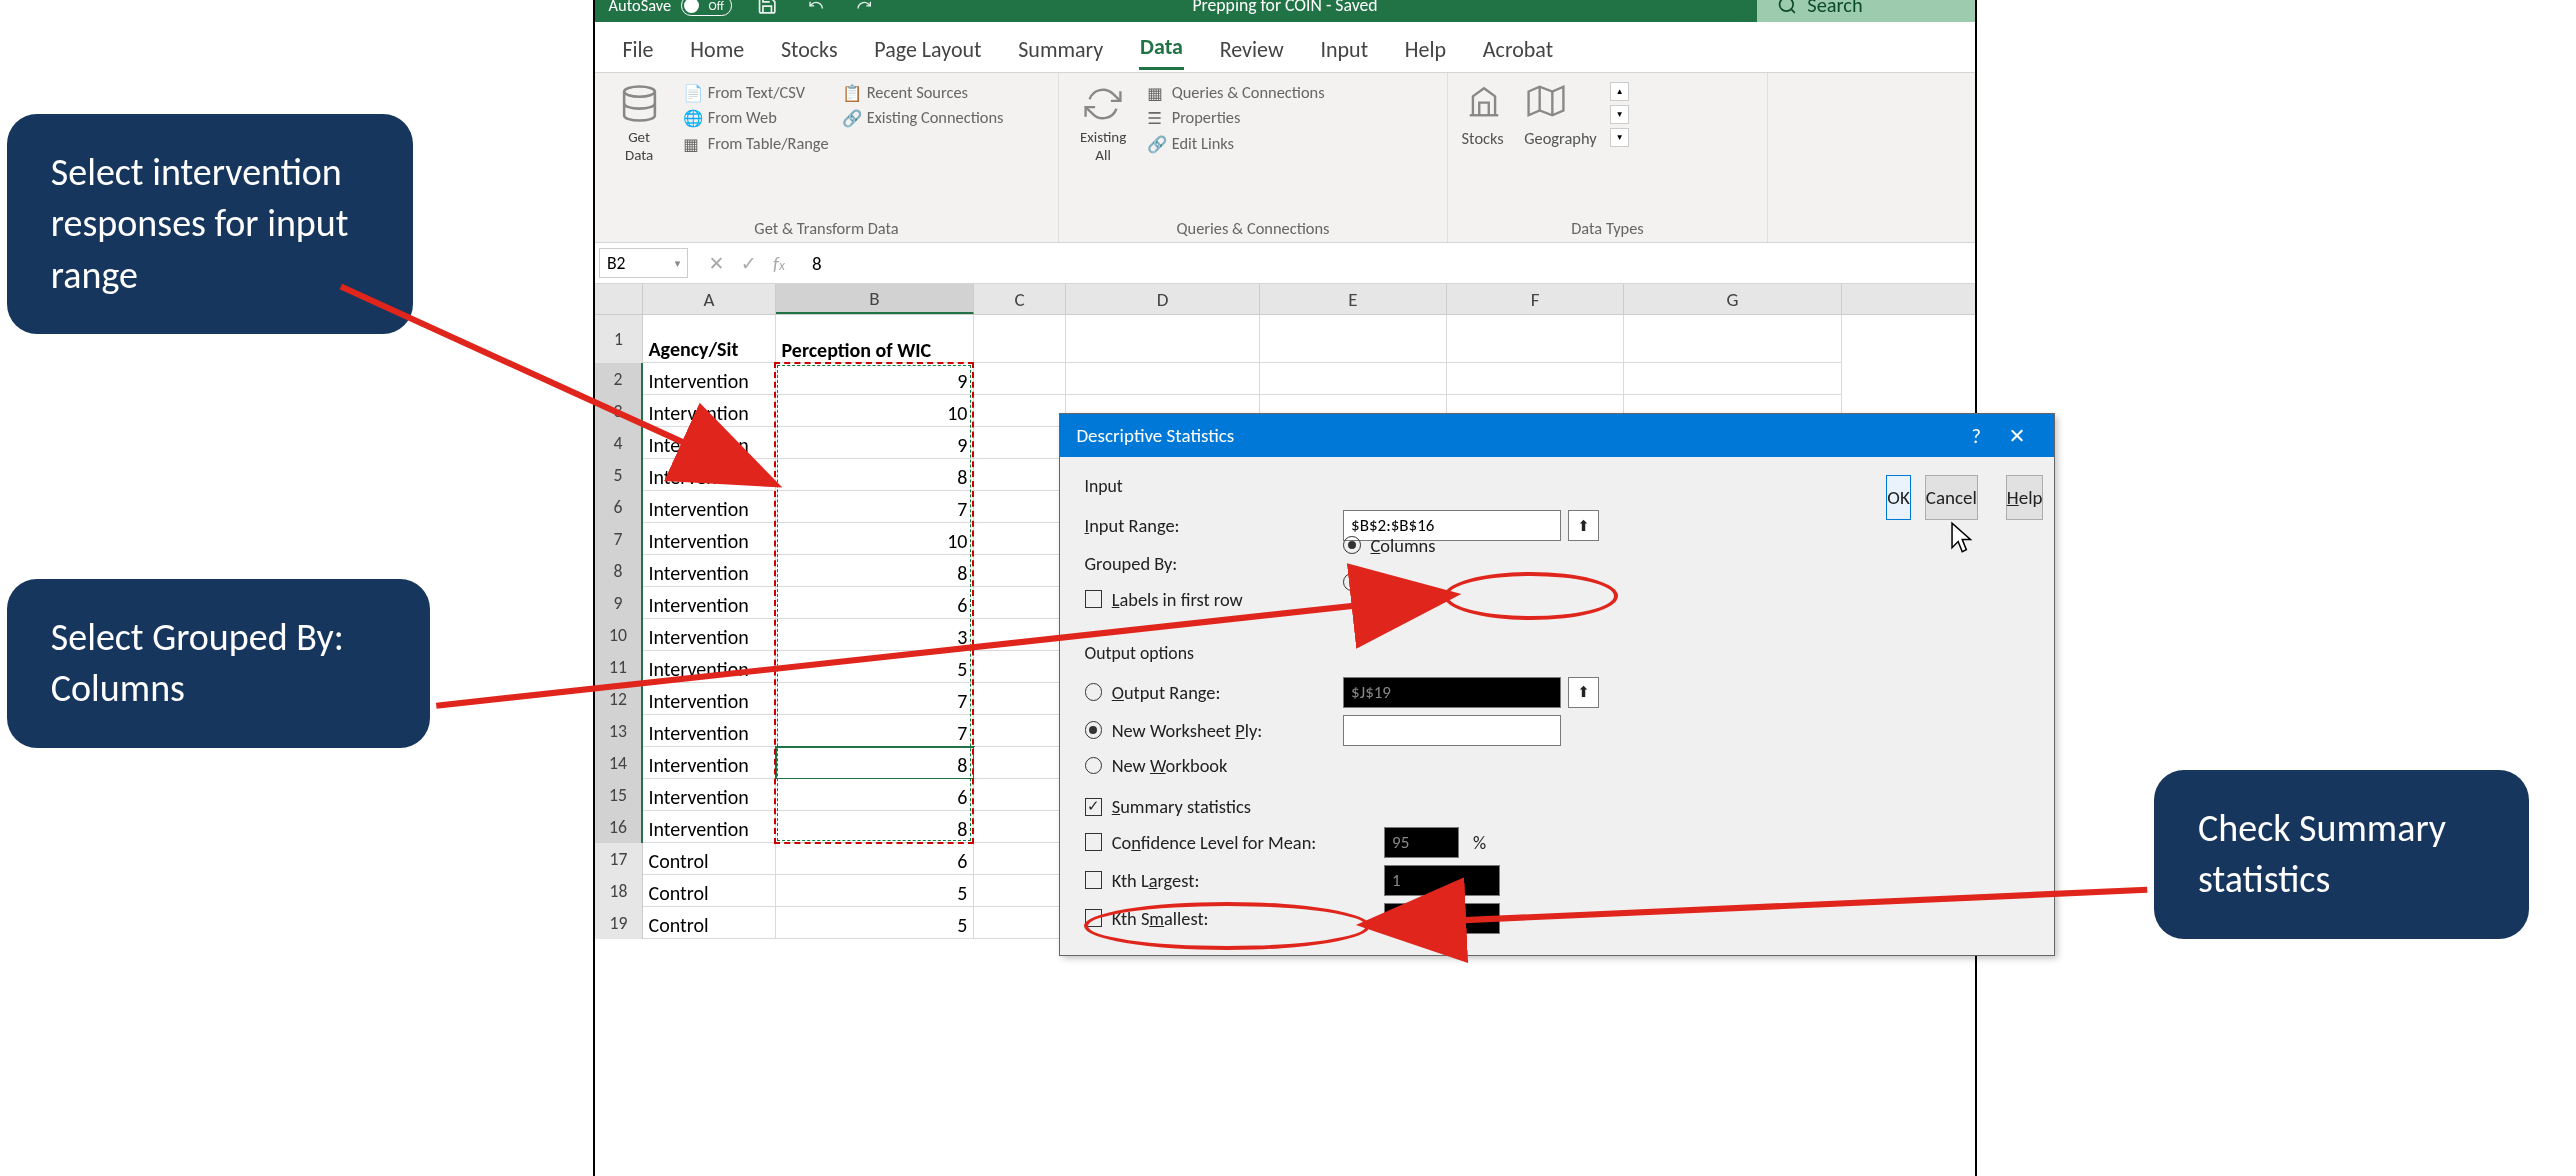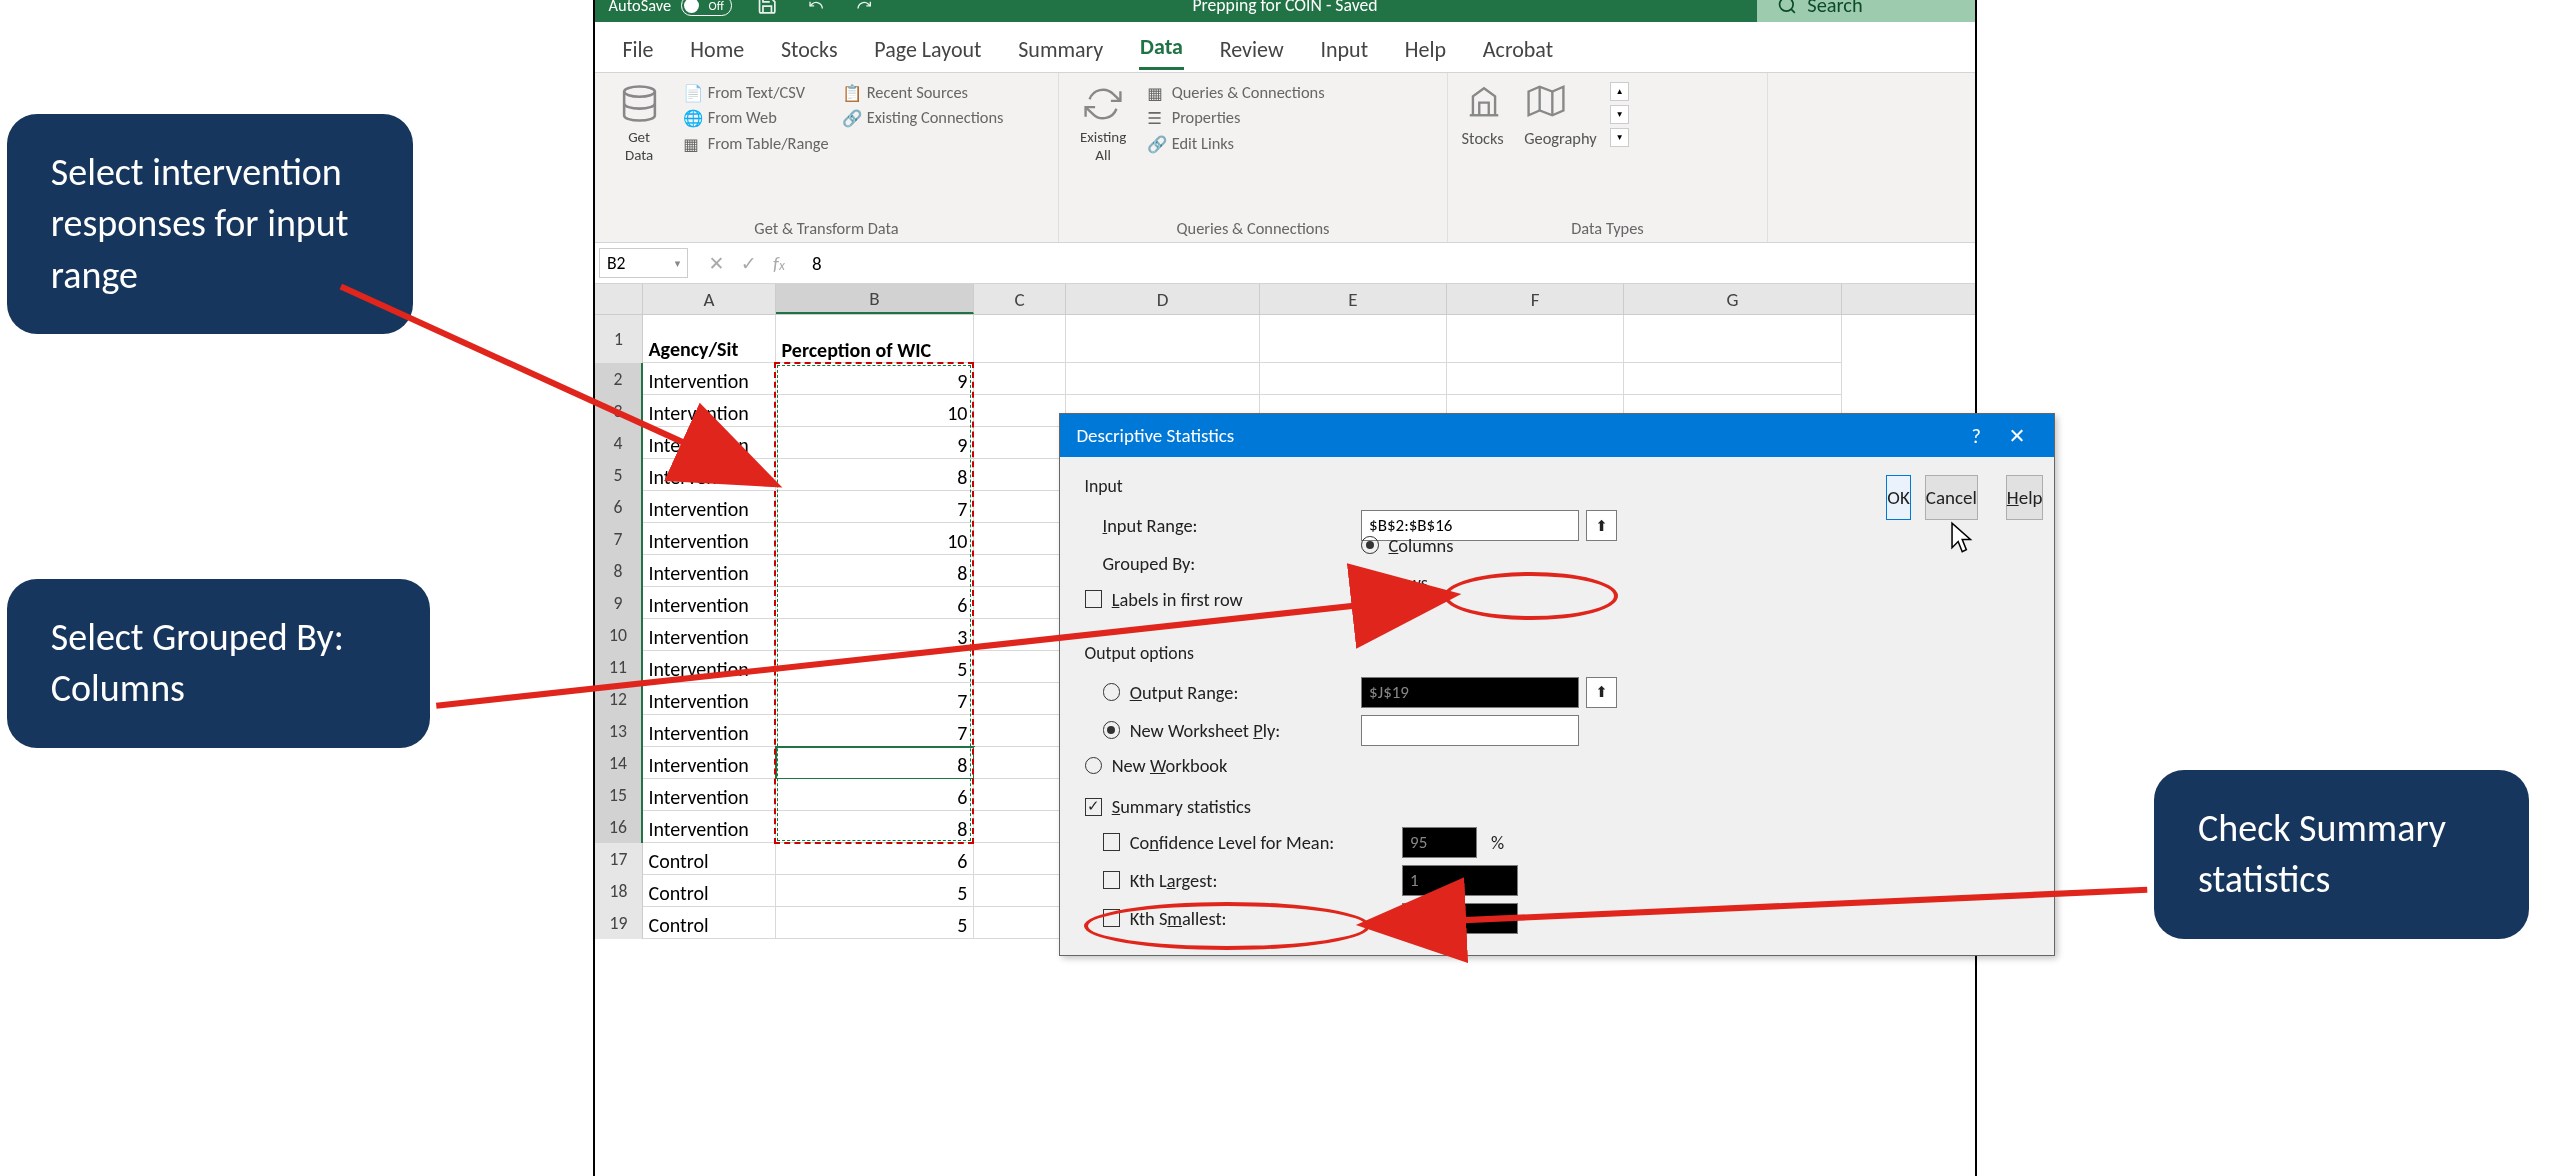--- a/index.html
+++ b/index.html
@@ -71,21 +71,21 @@
   .dialog { position:absolute; background:#f0f0f0; border:0.7px solid #666; box-shadow:2.7px 2.7px 6.8px rgba(0,0,0,.25); width:996px; }
   .dlg-title { height:43px; background:#0078d7; color:#fff; font-size:19px; display:flex; align-items:center; padding:0 16.4px; }
   .dlg-title .sp { flex:1; }
   .dlg-title .tbtn { width:41px; text-align:center; font-size:20.4px; }
   .dlg-body { display:flex; padding:17.7px 17.7px 17.7px 24.5px; gap:20.4px; font-size:18.4px; color:#222; }
   .dlg-left { flex:1; }
   .dlg-right { width:150px; display:flex; flex-direction:row; gap:14px; }
   .dbtn { height:45px; border:0.7px solid #adadad; background:#e1e1e1; font-size:19px; display:flex; align-items:center; justify-content:center; }
   .dbtn.primary { border:1.4px solid #0078d7; background:#eaf3fb; }
   .dlg-left h4 { font-size:17.7px; font-weight:400; margin-bottom:9.5px; }
-  .fldrow { display:flex; align-items:center; height:38px; gap:6.8px;margin-left:18px; }
+  .fldrow { display:flex; align-items:center; height:38px; gap:6.8px; }
   .fldrow .lab { width:252px; }
   .txtin { width:218px; height:31px; border:0.7px solid #7a7a7a; background:#fff; padding:0 6.8px; font-size:17px; }
   .txtin.dis { background:#000000; color:#888; }
   .refbtn { width:31px; height:31px; border:0.7px solid #7a7a7a; background:#fff; display:flex; align-items:center; justify-content:center; font-size:15px; }
   .radio, .chk { width:17.7px; height:17.7px; border:1.4px solid #333; display:inline-flex; align-items:center; justify-content:center; margin-right:9.5px; flex-shrink:0; }
   .radio { border-radius:50%; }
   .radio.checked::after { content:''; width:8.2px; height:8.2px; background:#333; border-radius:50%; }
   .chk.checked::after { content:'✓'; font-size:15px; line-height:1; }
   .optline { display:flex; align-items:center; height:33px; }
   .und { text-decoration:underline; }

